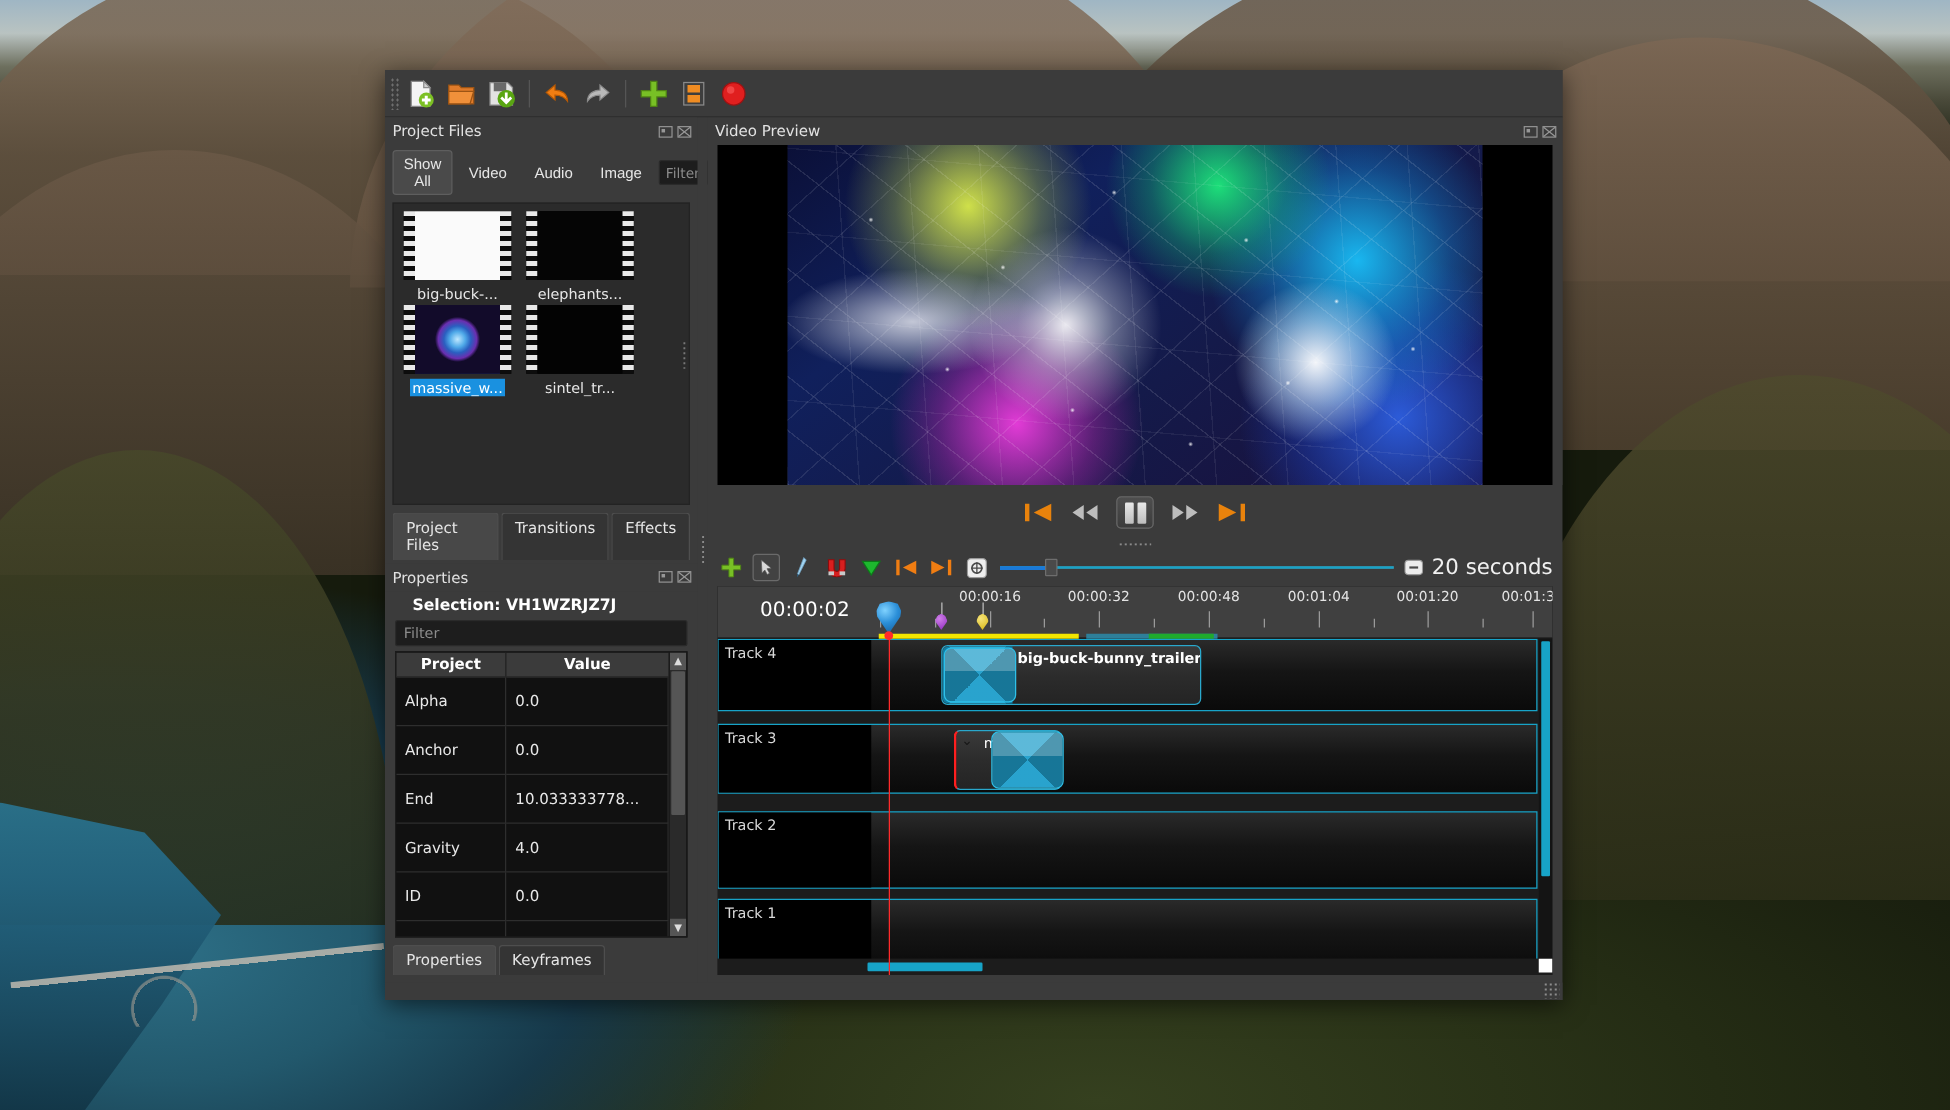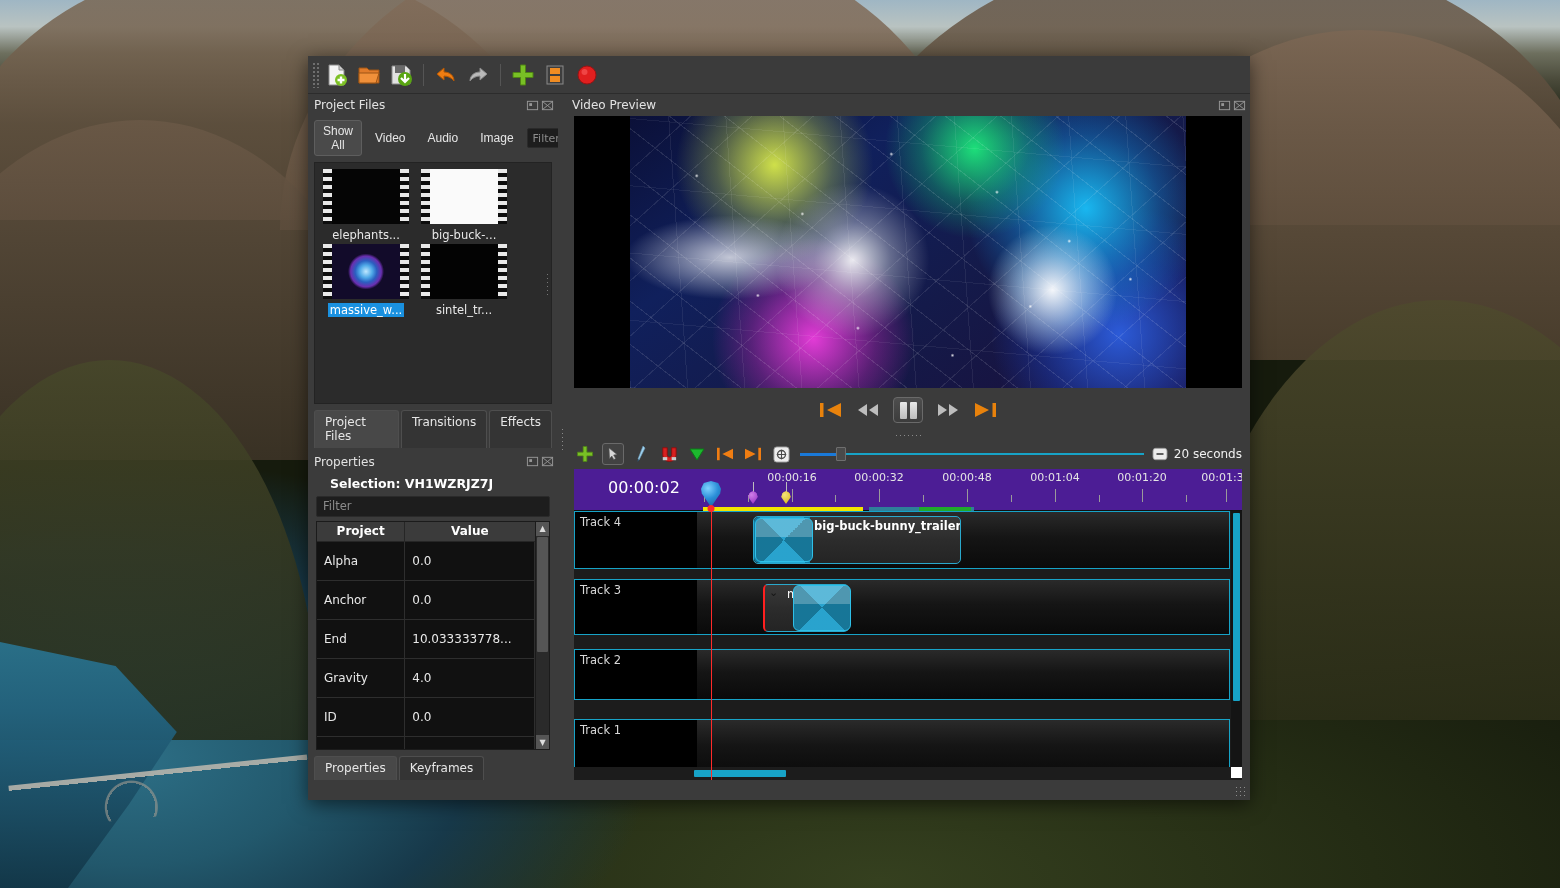--- a/index.html
+++ b/index.html
@@ -212,24 +212,24 @@
     background-image: radial-gradient(circle .9px at 1.5px 1.5px, #8a8a8a 1px, transparent 1px);
     background-size: 4px 3px; }
   #tl-toolbar { height: 30px; display: flex; align-items: center; gap: 6px; padding: 0 8px; }
   .tlbtn { width: 22px; height: 22px; display: flex; align-items: center; justify-content: center; border-radius: 3px; }
   .tlbtn.boxed { border: 1px solid #6a6a6a; background: #424242; }
   #zoom-slider { flex: 1; height: 18px; display: flex; align-items: center; position: relative; margin: 0 2px; }
   #zoom-slider .track { position: absolute; left: 0; right: 0; height: 2px; background: #6d6d6d; }
   #zoom-slider .fill { position: absolute; left: 0; width: 36px; height: 3px; background: #1a79d8; }
   #zoom-slider .knob { position: absolute; left: 36px; width: 10px; height: 14px; background: #4a4a4a;
     border: 1px solid #6e6e6e; border-radius: 1px; }
-  #zoom-label { font-size: 12px; color: #f0f0f0; white-space: nowrap; }
+  #zoom-label { font-size: 17px; color: #f0f0f0; white-space: nowrap; }
 
   #tl-body { flex: 1; min-height: 0; background: #1c1c1c; margin: 0 8px 0 8px; position: relative; overflow: hidden; display:flex; flex-direction:column;}
-  #ruler { height: 42px; position: relative; background: #4c1d95; border-bottom: 1px solid #111; flex: 0 0 42px; padding-left: 48px; }
+  #ruler { height: 42px; position: relative; background: #404040; border-bottom: 1px solid #111; flex: 0 0 42px; padding-left: 48px; }
   #ruler .cur-time { position: absolute; left: 34px; top: 9px; font-size: 16px; color: #fff; }
   .tick-label { position: absolute; top: 2px; font-size: 11px; color: #e4e4e4; transform: translateX(-50%); }
   .tick { position: absolute; bottom: 8px; width: 1px; background: #9a9a9a; }
   .tick.maj { height: 13px; } .tick.min { height: 7px; }
   .marker { position: absolute; bottom: 6px; width: 10px; height: 13px; transform: translateX(-50%); }
   .marker .pin { width: 10px; height: 13px; border-radius: 50% 50% 50% 50% / 62% 62% 38% 38%;
     clip-path: polygon(50% 100%, 0% 45%, 12% 12%, 50% 0%, 88% 12%, 100% 45%); }
   .marker .stem { position: absolute; left: 4.5px; top: -9px; width: 1px; height: 10px; background: #bdbdbd; }
 
   #playhead-pin { position: absolute; top: 12px; width: 20px; height: 26px; transform: translateX(-50%); z-index: 6; }
@@ -392,29 +392,29 @@
         <svg class="broom" viewBox="0 0 18 18">
           <path d="M12 2l3 3-6 6-3-3z" fill="#b9b9b9" stroke="#7d7d7d"></path>
           <path d="M6 8l4 4-5 4-3-3z" fill="#e8e8e8" stroke="#9a9a9a"></path>
           <path d="M3 13l2 2" stroke="#9a9a9a"></path>
         </svg>
       </div>
 
       <div id="pf-grid">
         <div class="file-item">
           <div class="thumb">
-            <div class="inner" style="background:#050505"></div>
-          </div>
-          <div class="file-label">elephants...</div>
+            <div class="inner" style="background:#fafafa"></div>
+          </div>
+          <div class="file-label">big-buck-...</div>
         </div>
         <div class="file-item">
           <div class="thumb">
-            <div class="inner" style="background:#fafafa"></div>
-          </div>
-          <div class="file-label">big-buck-...</div>
+            <div class="inner" style="background:#050505"></div>
+          </div>
+          <div class="file-label">elephants...</div>
         </div>
         <div class="file-item">
           <div class="thumb">
             <div class="inner" style="background:radial-gradient(circle 18px at 50% 50%, #bfe8ff 0%, #4fa9e8 35%, #2a5fc0 60%, #6a2fb0 85%, #120b2a 100%), linear-gradient(90deg,#0b1b4a,#1c3f8f)"></div>
           </div>
           <div class="file-label sel">massive_w...</div>
         </div>
         <div class="file-item">
           <div class="thumb">
             <div class="inner" style="background:#030303"></div>
@@ -685,21 +685,21 @@
           <div class="track" style="top:68px; height:56px;">
             <div class="thead"></div>
             <div class="tname">Track 3</div>
             <div class="clip selected" style="left:188px; top:4px; width:86px; height:48px;">
               <div class="chev">⌄</div>
               <div class="ctitle" style="left:22px; font-weight:normal">m...</div>
             </div>
             <div class="transition" style="left:218px; top:5px; width:58px; height:46px;"></div>
           </div>
 
-          <div class="track" style="top:138px; height:51px;">
+          <div class="track" style="top:138px; height:62px;">
             <div class="thead"></div>
             <div class="tname">Track 2</div>
           </div>
 
           <div class="track" style="top:208px; height:58px;">
             <div class="thead"></div>
             <div class="tname">Track 1</div>
           </div>
 
           <div id="tl-vscroll">

